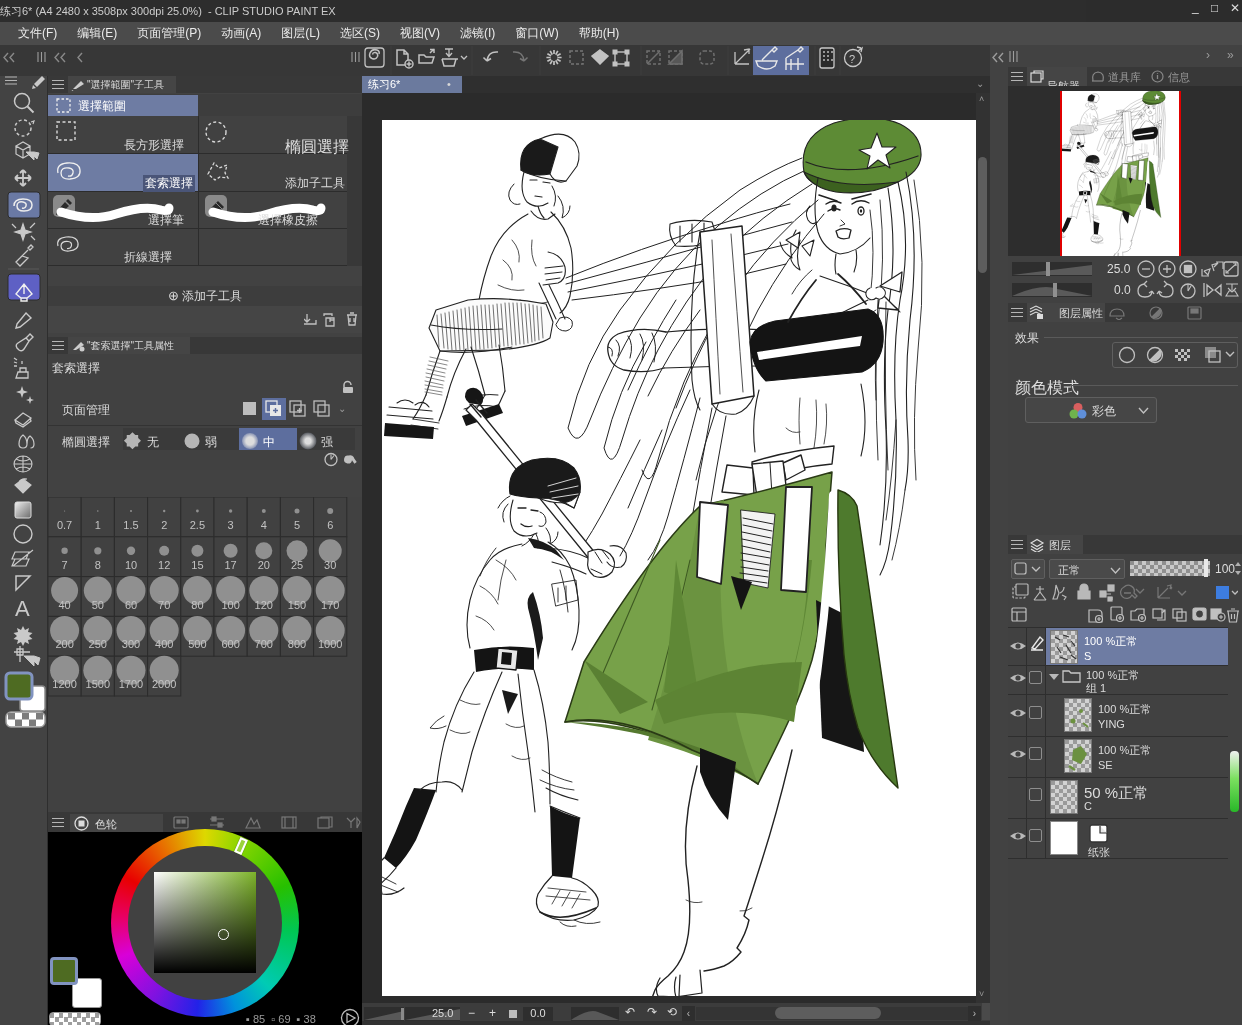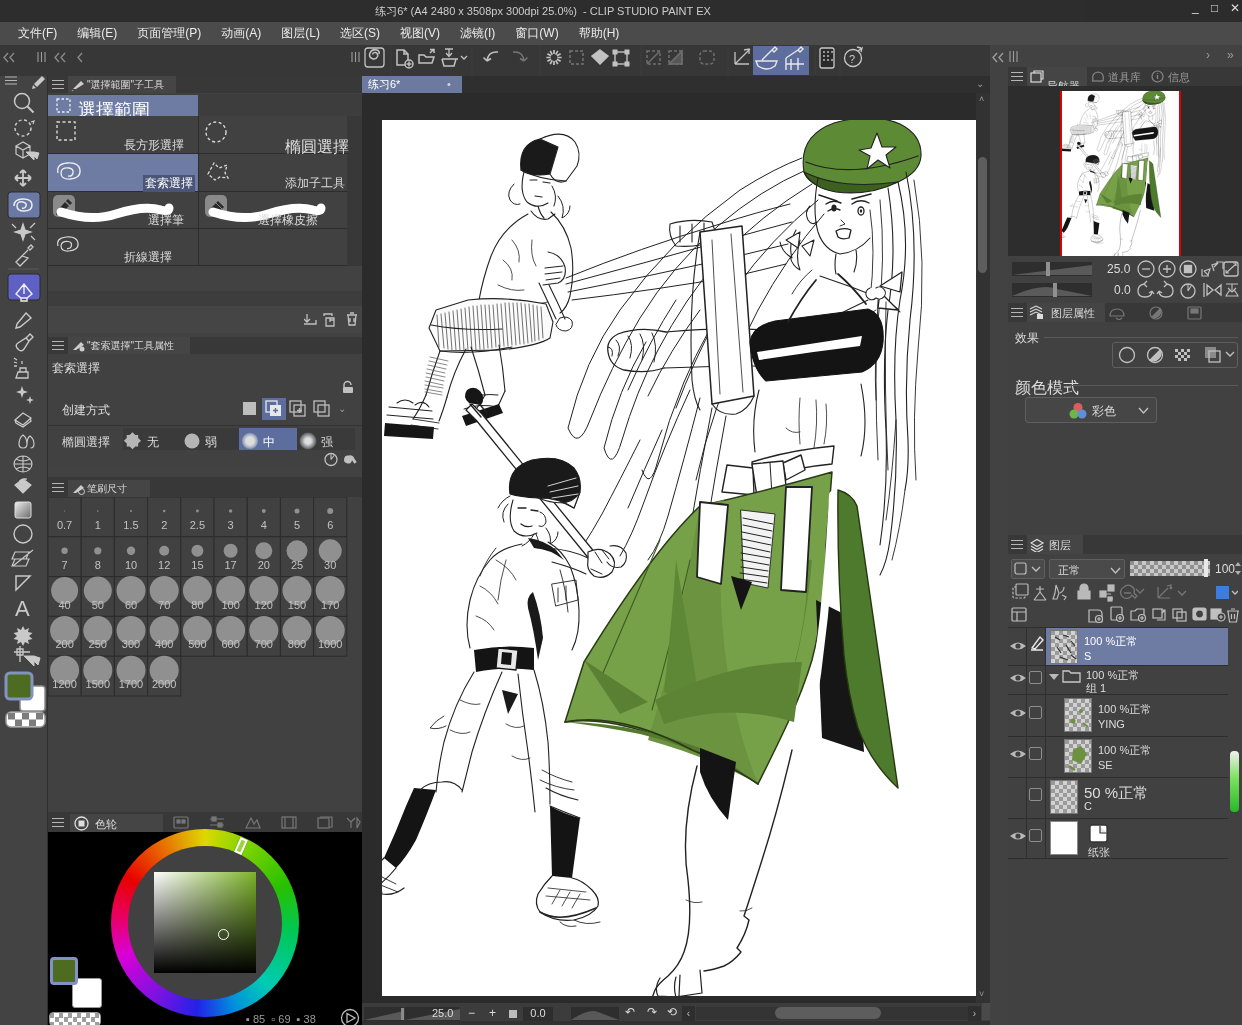--- a/index.html
+++ b/index.html
@@ -1,19 +1,19 @@
 <!DOCTYPE html>
 <html><head><meta charset="utf-8">
 <style>
 *{margin:0;padding:0;box-sizing:border-box}
 html,body{width:1242px;height:1025px;overflow:hidden;background:#2c2c2c;
  font-family:"Liberation Sans",sans-serif;-webkit-font-smoothing:antialiased}
 .abs{position:absolute}
 body{position:relative}
-.titlebar{left:0;top:0;width:1086px;height:22px;background:#2d2d2d;color:#cccccc;font-size:11px;text-align:center;line-height:22px}
+.titlebar{left:0;top:0;width:1086px;height:22px;background:#2d2d2d;color:#cccccc;font-size:11px;line-height:22px}
 .menubar{left:0;top:22px;width:1242px;height:23px;background:#4b4b4b;color:#ebebeb;font-size:12px;line-height:23px}
 .menubar span{margin:0 10px}
 .cmdbar{left:0;top:45px;width:1242px;height:31px;background:#373737}
 .dock{left:0;top:76px;width:48px;height:949px;background:#434343;border-right:1px solid #2e2e2e}
 .lpanel{left:48px;top:76px;width:314px;height:949px;background:#424242}
 .canvas-area{left:362px;top:76px;width:628px;height:949px;background:#2b2b2b}
 .dstrip{left:990px;top:45px;width:18px;height:980px;background:#424242}
 .rpanel{left:1008px;top:45px;width:234px;height:980px;background:#424242}
 .txt{color:#dcdcdc}
 .dim{color:#9a9a9a}
@@ -163,21 +163,21 @@
    <svg class="abs" style="left:3px;top:3px" width="14" height="12">
           <path d="M2,10 L10,2 L13,5 L5,10 Z M1,11 l-0.5,2 3,-0.5 Z" fill="#ccc"></path>
         </svg>
    <span style="margin-left:19px">"選擇範圍"子工具</span></div>
  </div>
  <div class="abs" style="left:0;top:18px;width:314px;height:22px;background:#3d3d3d">
   <div class="abs" style="left:0;top:1px;width:150px;height:21px;background:#6e7ca3">
    <svg class="abs" style="left:7px;top:2px" width="17" height="17">
           <rect x="2" y="2" width="13" height="13" fill="none" stroke="#efefef" stroke-width="1.3" stroke-dasharray="2.5,2"></rect>
         </svg>
-   <span style="position:absolute;left:30px;top:3px;color:#fff;font-size:18px">選擇範圍</span>
+   <span style="position:absolute;left:30px;top:3px;color:#fff;font-size:12px">選擇範圍</span>
   </div>
  </div>
  <div class="abs" style="left:0;top:40px;width:314px;height:150px;background:#414141">
   <div class="abs" style="left:299px;top:0;width:15px;height:150px;background:#383838"></div>
   <div class="abs" style="left:150px;top:0;width:1px;height:150px;background:#2c2c2c"></div>
   <div class="abs" style="left:0;top:37px;width:299px;height:1px;background:#2c2c2c"></div>
   <div class="abs" style="left:0;top:75px;width:299px;height:1px;background:#2c2c2c"></div>
   <div class="abs" style="left:0;top:112px;width:299px;height:1px;background:#2c2c2c"></div>
   <div class="abs" style="left:0;top:149px;width:299px;height:1px;background:#2c2c2c"></div>
 
@@ -213,20 +213,21 @@
     <path d="M10,19 q30,10 55,2 q28,-9 45,-4 q8,2 8,-2" stroke="#fff" stroke-width="9" fill="none" stroke-linecap="round"></path>
   </svg>
   <div class="abs txt" style="left:210px;top:96px;font-size:12px">選擇橡皮擦</div>
 
   <svg class="abs" style="left:4px;top:114px" width="34" height="30">
         <path d="M6,16 q-2,-8 8,-9 q11,-1 12,6 q1,7 -9,8 q-8,0.5 -8,-5 q0,-5 7,-4.5 q4,0.5 3.5,4 q-0.5,3.5 -4.5,3" fill="none" stroke="#d8d8d8" stroke-width="1.2"></path>
       </svg>
   <div class="abs txt" style="left:76px;top:133px;font-size:12px">折線選擇</div>
  </div>
  <div class="abs" style="left:0;top:215px;width:314px;height:19px;background:#3d3d3d"></div>
+ <div class="abs" style="left:0;top:210px;width:314px;height:20px;color:#dcdcdc;font-size:12px;text-align:center;background:#3d3d3d;line-height:20px"><span style="font-size:13px">⊕</span> 添加子工具</div>
  <div class="abs" style="left:0;top:230px;width:314px;height:27px;background:#454545">
   <svg class="abs" style="left:256px;top:4px" width="56" height="18" stroke="#c0c0c0" fill="none" stroke-width="1.3">
    <path d="M3,4 v8 M0,9 l3,3 3,-3 M0,14 h12 v-4"></path>
    <path d="M22,6 h8 v8 h-8 Z M20,4 v-2 h8 v2 M30,8 h-4 M26,6 v4" transform="translate(0,2)"></path>
    <path d="M44,4 h8 l-1,10 h-6 Z M43,4 h10 M46,2 h4 M46,7 v4 M50,7 v4" transform="translate(0,1)"></path>
   </svg>
  </div>
 
  <div class="abs" style="left:0;top:261px;width:314px;height:17px;background:#383838">
   <div class="abs" style="left:4px;top:4px;width:12px;height:9px;border-top:1.5px solid #b5b5b5;border-bottom:1.5px solid #b5b5b5">
@@ -238,21 +239,21 @@
           <circle cx="11" cy="9" r="2.5" fill="#ccc"></circle>
         </svg>
    <span style="margin-left:19px">"套索選擇"工具属性</span></div>
  </div>
  <div class="abs" style="left:0;top:278px;width:314px;height:114px;background:#414141">
   <div class="abs txt" style="left:4px;top:6px;font-size:12px">套索選擇</div>
   <svg class="abs" style="left:293px;top:26px" width="14" height="14">
         <path d="M3,7 v-2 a3.5,3.5 0 0 1 7,0" fill="none" stroke="#c0c0c0" stroke-width="1.5"></path>
         <rect x="2" y="7" width="10" height="6" rx="1" fill="#c0c0c0"></rect>
       </svg>
-  <div class="abs txt" style="left:14px;top:48px;font-size:12px">创建方式</div>
+  <div class="abs txt" style="left:14px;top:48px;font-size:12px">页面管理</div>
   <div class="abs" style="left:190px;top:44px;width:96px;height:22px">
    <div class="abs" style="left:0;top:0;width:24px;height:22px"><svg width="24" height="22">
             <rect x="5" y="4" width="13" height="13" fill="#bdbdbd"></rect>
           </svg></div>
    <div class="abs" style="left:24px;top:0;width:24px;height:22px;background:#5d6e9e"><svg width="24" height="22">
             <rect x="4" y="3" width="11" height="11" fill="none" stroke="#e8e8e8" stroke-width="1.3"></rect>
             <rect x="8" y="7" width="11" height="11" fill="#e8e8e8"></rect>
             <path d="M13.5,10 v5 M11,12.5 h5" stroke="#5d6e9e" stroke-width="1.4"></path>
           </svg></div>
    <div class="abs" style="left:48px;top:0;width:24px;height:22px"><svg width="24" height="22">
@@ -296,31 +297,20 @@
   </div>
  </div>
  <div class="abs" style="left:0;top:374px;width:314px;height:20px;background:#414141">
   <svg class="abs" style="left:276px;top:2px" width="36" height="15" stroke="#c0c0c0" fill="none" stroke-width="1.3">
    <circle cx="7" cy="7.5" r="6"></circle>
         <path d="M7,7.5 l3,-4 M7,7.5 l0,-5" stroke-width="1.1"></path>
    <path d="M24,4 a4,4 0 1 0 4,4 l3,3 2,-2 -3,-3 a4,4 0 0 0 -6,-2 Z" fill="#c0c0c0" stroke="none" transform="rotate(10 27 8)"></path>
   </svg>
  </div>
 
- <div class="abs" style="left:0;top:401px;width:314px;height:20px;background:#383838">
-  <div class="abs" style="left:4px;top:6px;width:12px;height:9px;border-top:1.5px solid #b5b5b5;border-bottom:1.5px solid #b5b5b5">
-        <div style="margin-top:2.5px;border-top:1.5px solid #b5b5b5"></div>
-      </div>
-  <div class="abs" style="left:20px;top:3px;width:82px;height:17px;background:#454545;color:#dcdcdc;font-size:10px;line-height:17px">
-   <svg class="abs" style="left:3px;top:3px" width="14" height="12">
-          <path d="M2,10 L10,2 L13,5 L5,10 Z" fill="#ccc"></path>
-          <circle cx="10.5" cy="8.5" r="3" fill="none" stroke="#ccc"></circle>
-        </svg>
-   <span style="margin-left:19px">笔刷尺寸</span></div>
- </div>
  <div class="abs" style="left:0;top:421px;width:314px;height:404px;background:#414141" id="brushgrid"><svg width="314" height="404">
         <rect x="0" y="0" width="33.2" height="39.8" fill="#414141" stroke="#2c2c2c" stroke-width="1"></rect>
         <circle cx="16.6" cy="14" r="0.6" fill="#909090"></circle>
         <text x="16.6" y="32" font-size="11" fill="#c2c2c2" text-anchor="middle" font-family="Liberation Sans">0.7</text>
         <rect x="33.2" y="0" width="33.2" height="39.8" fill="#414141" stroke="#2c2c2c" stroke-width="1"></rect>
         <circle cx="49.800000000000004" cy="14" r="0.8" fill="#909090"></circle>
         <text x="49.800000000000004" y="32" font-size="11" fill="#c2c2c2" text-anchor="middle" font-family="Liberation Sans">1</text>
         <rect x="66.4" y="0" width="33.2" height="39.8" fill="#414141" stroke="#2c2c2c" stroke-width="1"></rect>
         <circle cx="83" cy="14" r="1" fill="#909090"></circle>
         <text x="83" y="32" font-size="11" fill="#c2c2c2" text-anchor="middle" font-family="Liberation Sans">1.5</text>
@@ -791,21 +781,21 @@
 
  <div class="abs" style="left:0;top:258px;width:234px;height:19px;background:#383838">
   <div class="abs" style="left:3px;top:5px;width:12px;height:9px;border-top:1.5px solid #b5b5b5;border-bottom:1.5px solid #b5b5b5">
         <div style="margin-top:2.5px;border-top:1.5px solid #b5b5b5"></div>
       </div>
   <div class="abs" style="left:19px;top:0;width:78px;height:19px;background:#454545;color:#dcdcdc;font-size:11px">
    <svg class="abs" style="left:2px;top:2px" width="15" height="15" stroke="#ddd" fill="none" stroke-width="1.1">
           <path d="M1,4 l6,-3 6,3 M1,7 l6,-3 6,3 M1,10 l6,-3 6,3"></path>
           <rect x="8" y="9" width="6" height="5" fill="#ddd" stroke="none"></rect>
         </svg>
-   <span style="position:absolute;left:24px;top:3px">图层属性</span>
+   <span style="position:absolute;left:32px;top:3px">图层属性</span>
       </div>
   <svg class="abs dim" style="left:100px;top:3px" width="120" height="14" stroke="#777" fill="none" stroke-width="1.2">
    <path d="M2,10 q0,-7 7,-7 q7,0 7,7 Z M8,12 l3,2 3,-2"></path>
    <circle cx="48" cy="7" r="6"></circle>
         <path d="M44,11 l8,-8 a6,6 0 0 1 -8,8" fill="#777"></path>
    <rect x="80" y="1" width="13" height="12" rx="1"></rect>
         <rect x="83" y="3" width="7" height="4" fill="#777"></rect>
   </svg>
  </div>
  <div class="abs" style="left:0;top:277px;width:234px;height:213px;background:#414141">

